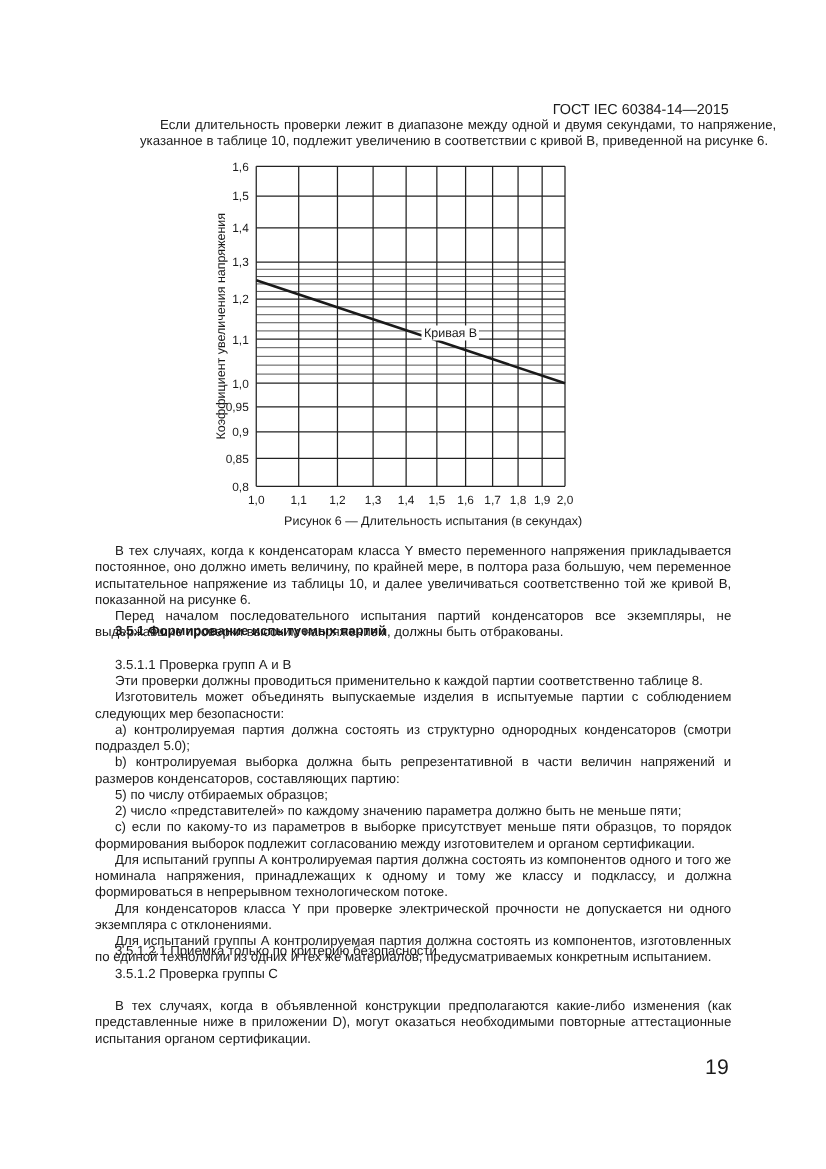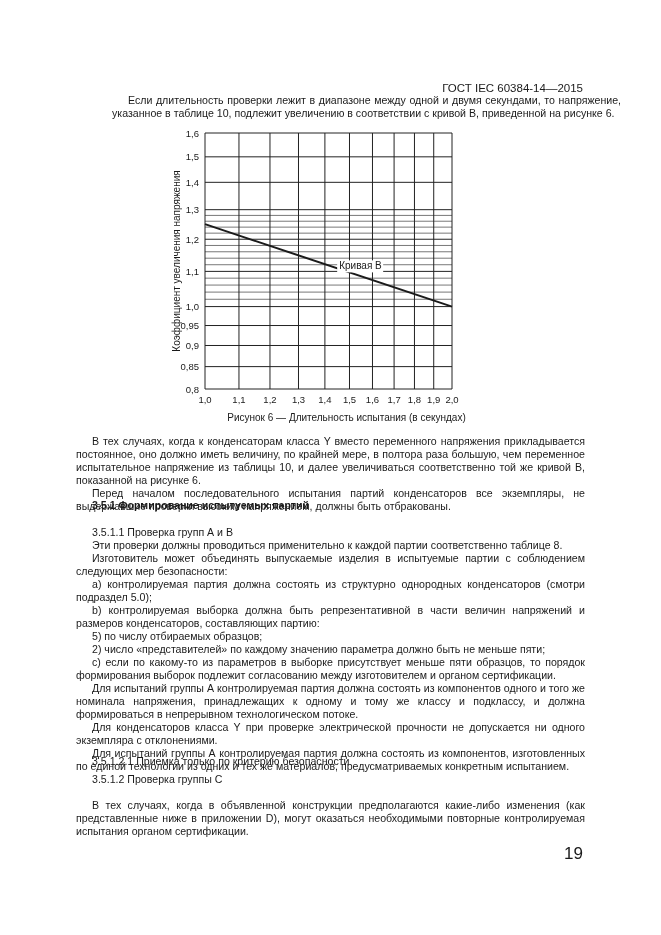--- a/index.html
+++ b/index.html
@@ -98,16 +98,16 @@
   <div class="p" style="top:578px;">а) контролируемая партия должна состоять из структурно однородных конденсаторов (смотри подраздел 5.0);</div>
   <div class="p" style="top:604px;">b) контролируемая выборка должна быть репрезентативной в части величин напряжений и размеров конденсаторов, составляющих партию:</div>
   <div class="p" style="top:630px;">5) по числу отбираемых образцов;</div>
   <div class="p" style="top:643px;">2) число «представителей» по каждому значению параметра должно быть не меньше пяти;</div>
   <div class="p" style="top:656px;">с) если по какому-то из параметров в выборке присутствует меньше пяти образцов, то порядок формирования выборок подлежит согласованию между изготовителем и органом сертификации.</div>
   <div class="p" style="top:682px;">Для испытаний группы А контролируемая партия должна состоять из компонентов одного и того же номинала напряжения, принадлежащих к одному и тому же классу и подклассу, и должна формироваться в непрерывном технологическом потоке.</div>
   <div class="p" style="top:721px;">Для конденсаторов класса Y при проверке электрической прочности не допускается ни одного экземпляра с отклонениями.</div>
   <div class="p" style="top:747px;">Для испытаний группы А контролируемая партия должна состоять из компонентов, изготовленных по единой технологии из одних и тех же материалов, предусматриваемых конкретным испытанием.</div>
   <div class="p" style="top:773px;">3.5.1.2 Проверка группы С</div>
   <div class="p" style="top:755px;">3.5.1.2.1 Приемка только по критерию безопасности</div>
-  <div class="p" style="top:799px;">В тех случаях, когда в объявленной конструкции предполагаются какие-либо изменения (как представленные ниже в приложении D), могут оказаться необходимыми повторные контролируемая испытания органом сертификации.</div>
+  <div class="p" style="top:799px;">В тех случаях, когда в объявленной конструкции предполагаются какие-либо изменения (как представленные ниже в приложении D), могут оказаться необходимыми повторные аттестационные испытания органом сертификации.</div>
 
   <div class="pagenum">19</div>
 </div>
 
 </body></html>

